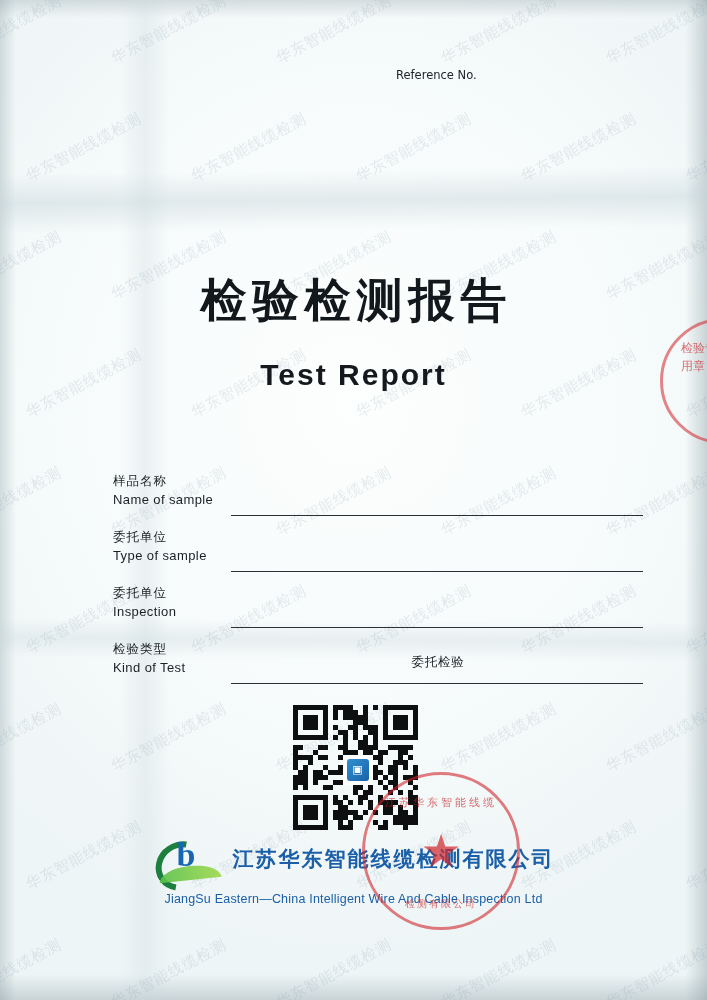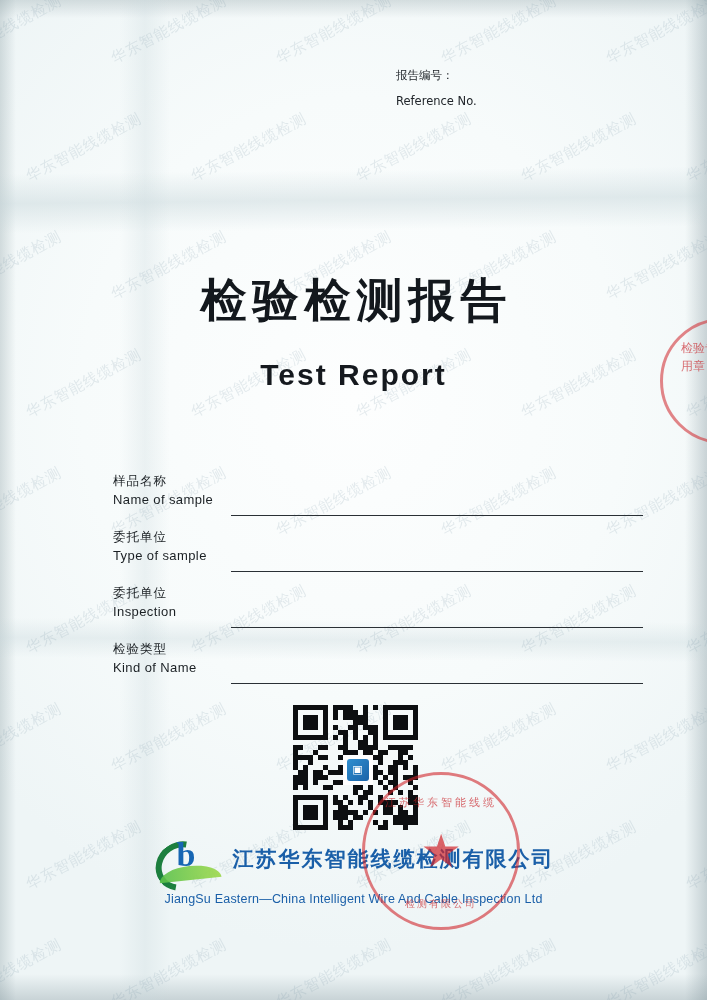--- a/index.html
+++ b/index.html
@@ -384,23 +384,20 @@
       <div class="wm" style="left: 680px; top: 846px;">华东智能线缆检测</div>
       <div class="wm" style="left: -60px; top: 964px;">华东智能线缆检测</div>
       <div class="wm" style="left: 105px; top: 964px;">华东智能线缆检测</div>
       <div class="wm" style="left: 270px; top: 964px;">华东智能线缆检测</div>
       <div class="wm" style="left: 435px; top: 964px;">华东智能线缆检测</div>
       <div class="wm" style="left: 600px; top: 964px;">华东智能线缆检测</div>
     </div>
 
   <div class="ref-block">
     <div class="ref-row">
-      <span class="ref-label">报告编号：</span>
-    </div>
-    <div class="ref-row">
       <span class="ref-label">Reference No.</span>
     </div>
   </div>
 
   <div class="title-cn">检验检测报告</div>
   <div class="title-en">Test   Report</div>
 
   <div class="fields" id="field-list">
       <div class="field">
         <div class="field-labels">
@@ -419,22 +416,23 @@
       <div class="field">
         <div class="field-labels">
           <div class="lab-cn">委托单位</div>
           <div class="lab-en">Inspection</div>
         </div>
         <div class="field-rule"></div>
       </div>
       <div class="field">
         <div class="field-labels">
           <div class="lab-cn">检验类型</div>
-          <div class="lab-en">Kind of Name</div>
+          <div class="lab-en">Kind of Test</div>
         </div>
+        <div class="field-value">委托检验</div>
         <div class="field-rule"></div>
       </div>
     </div>
 
   <div class="qr-wrap">
     <div class="qr" id="qr-grid">
         <i style="grid-row-start: 1; grid-column-start: 1;"></i>
         <i style="grid-row-start: 1; grid-column-start: 2;"></i>
         <i style="grid-row-start: 1; grid-column-start: 3;"></i>
         <i style="grid-row-start: 1; grid-column-start: 4;"></i>

